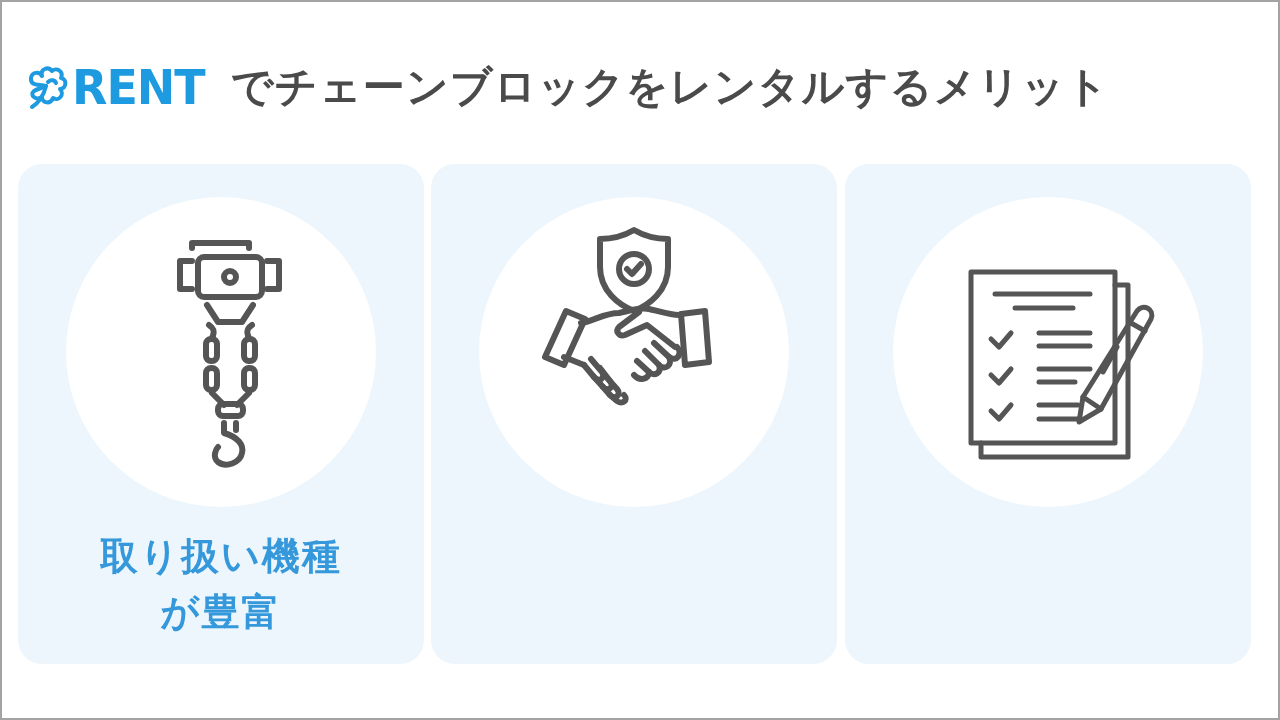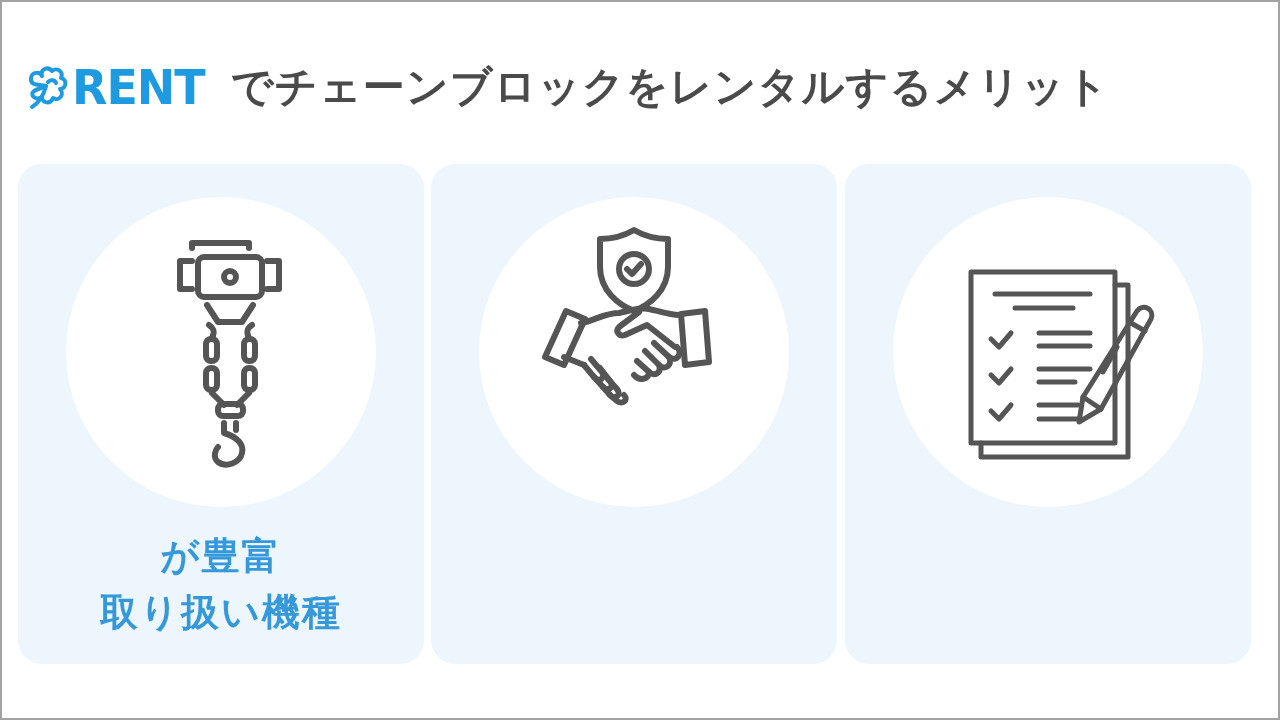--- a/index.html
+++ b/index.html
@@ -55,22 +55,22 @@
           <rect x="140" y="171" width="11" height="22" rx="5"></rect>
           <rect x="178" y="171" width="11" height="22" rx="5"></rect>
           <path d="M146 196 L158 208 M183 196 L171 208"></path>
           <rect x="152" y="207" width="25" height="12" rx="5"></rect>
           <path d="M158 226 V236 C172 240 178 248 176 256 C174 266 160 271 152 265 C146 260 150 252 152 250"></path>
           <path d="M170 226 V233"></path>
         </g>
       </svg>
     </div>
     <div class="label">
+      <span>取り扱い機種</span>
       <span>が豊富</span>
-      <span>取り扱い機種</span>
     </div>
   </div>
 
   <div class="card" style="left:429px;">
     <div class="circle">
       <svg width="310" height="310" viewBox="0 0 310 310">
         <g fill="none" stroke="#555" stroke-width="6" stroke-linecap="round" stroke-linejoin="round">
           <path d="M155 33 C143 40 132 42 121 42 V70 C121 94 140 108 155 114 C170 108 189 94 189 70 V42 C178 42 167 40 155 33 Z"></path>
           <circle cx="155" cy="72" r="15"></circle>
           <path d="M148 72 L153 77 L162 67"></path>

